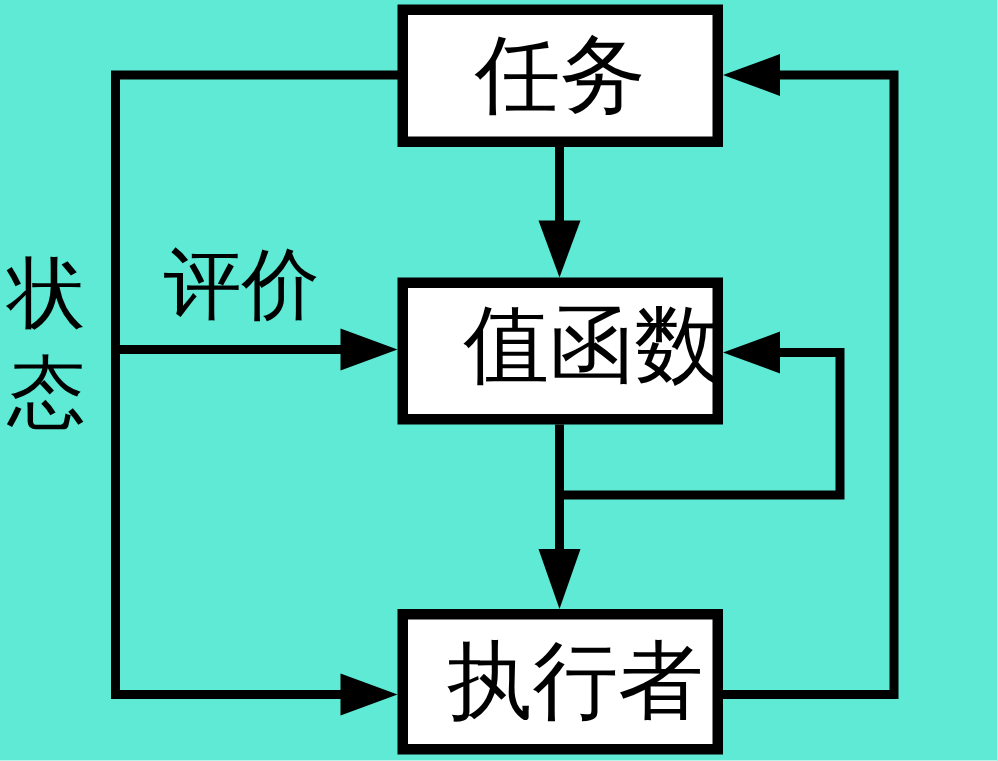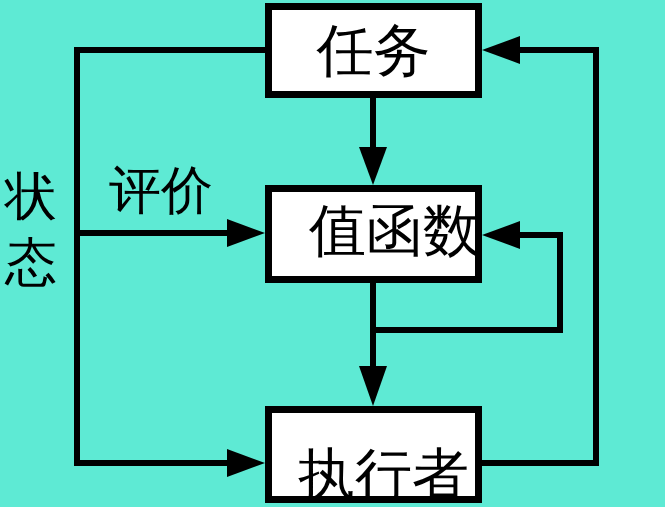--- a/index.html
+++ b/index.html
@@ -110,21 +110,21 @@
   </svg>
 
   <div class="node-label" style="left:265px; top:3px; width:217px; height:95px;">
     <span>任务</span>
   </div>
 
   <div class="node-label" style="left:265px; top:185px; width:217px; height:90px;margin-left:21px;">
     <span>值函数</span>
   </div>
 
-  <div class="node-label" style="left:265px; top:406px; width:237px; height:97px;align-items:flex-end;">
+  <div class="node-label" style="left:265px; top:406px; width:237px; height:97px;">
     <span>执行者</span>
   </div>
 
   <div class="edge-label horizontal" style="left:108px; top:162px;">评价</div>
 
   <div class="edge-label vertical" style="left:2px; top:163px;">状态</div>
 
 
 </div>
 

